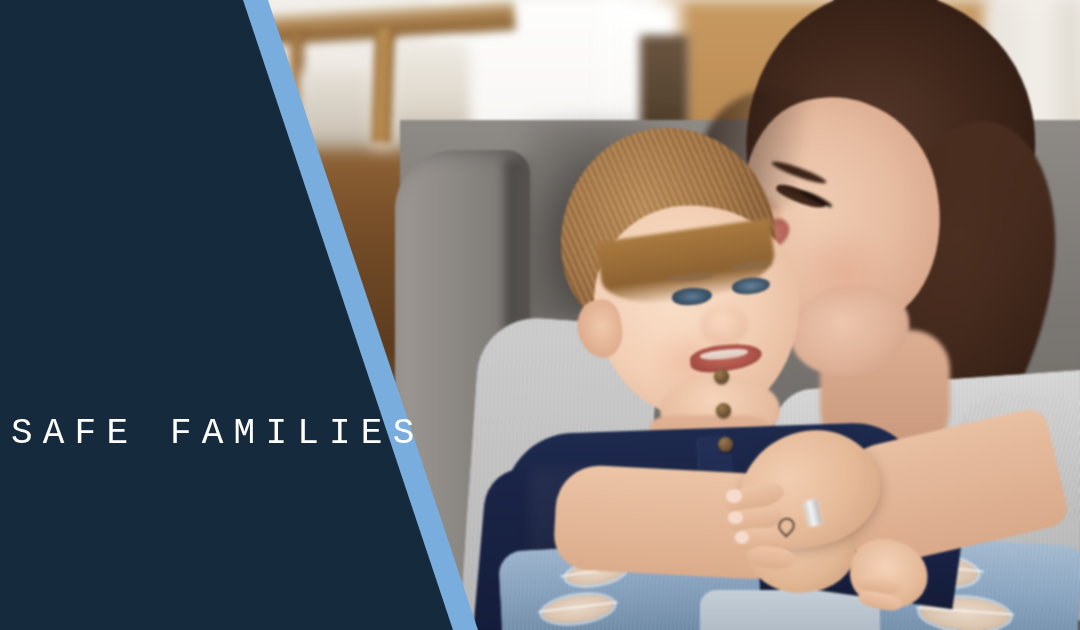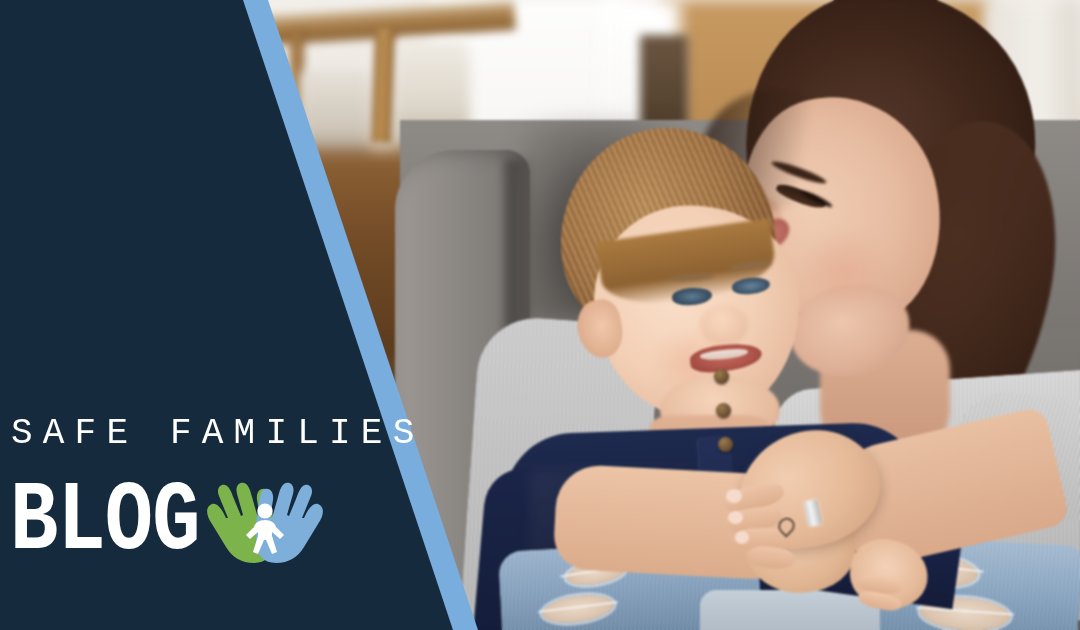--- a/index.html
+++ b/index.html
@@ -608,47 +608,16 @@
     <div class="photo-soft"></div>
   </div>
 
   <div class="accent-stripe"></div>
   <div class="navy-panel"></div>
 
   <div class="brand">
 
     <div class="kicker">SAFE FAMILIES</div>
 
-    <div class="blog-row">
-      <div class="blog-word">BLOG</div>
-
-      <div class="logo-mark">
-        <svg width="132" height="86" viewBox="0 0 132 86" aria-hidden="true">
-
-          <g fill="#7CB34B">
-            <path d="M13 44 C6 34 7 26 13 24 C18 22 23 29 27 38 L29 38 L20 16
-                     C17 9 21 4 26 5 C30 6 32 11 35 19 L42 36 L44 35 L38 14
-                     C36 6 40 2 45 3 C49 4 51 9 53 17 L59 38 L61 38 L58 20
-                     C57 12 61 8 66 9 C70 10 71 16 72 23 L75 44 L75 62
-                     C75 74 68 83 55 83 C42 83 33 77 27 67 Z"></path>
-          </g>
-
-          <g fill="#7EAEDA">
-            <path d="M119 44 C126 34 125 26 119 24 C114 22 109 29 105 38 L103 38 L112 16
-                     C115 9 111 4 106 5 C102 6 100 11 97 19 L90 36 L88 35 L94 14
-                     C96 6 92 2 87 3 C83 4 81 9 79 17 L73 38 L71 38 L74 20
-                     C75 12 71 8 66 9 C62 10 61 16 60 23 L57 44 L57 62
-                     C57 74 64 83 77 83 C90 83 99 77 105 67 Z"></path>
-          </g>
-
-          <g fill="#FFFFFF">
-            <circle cx="66" cy="31" r="7.6"></circle>
-            <path d="M66 40 C72 40 76 43 77 47 L85 55 L81 59 L73 52 L73 56
-                     L78 72 L73 74 L67 60 L65 60 L59 74 L54 72 L59 56 L59 52
-                     L51 59 L47 55 L55 47 C56 43 60 40 66 40 Z"></path>
-          </g>
-        </svg>
-      </div>
-    </div>
 
   </div>
 
 </div>
 
 </body></html>

